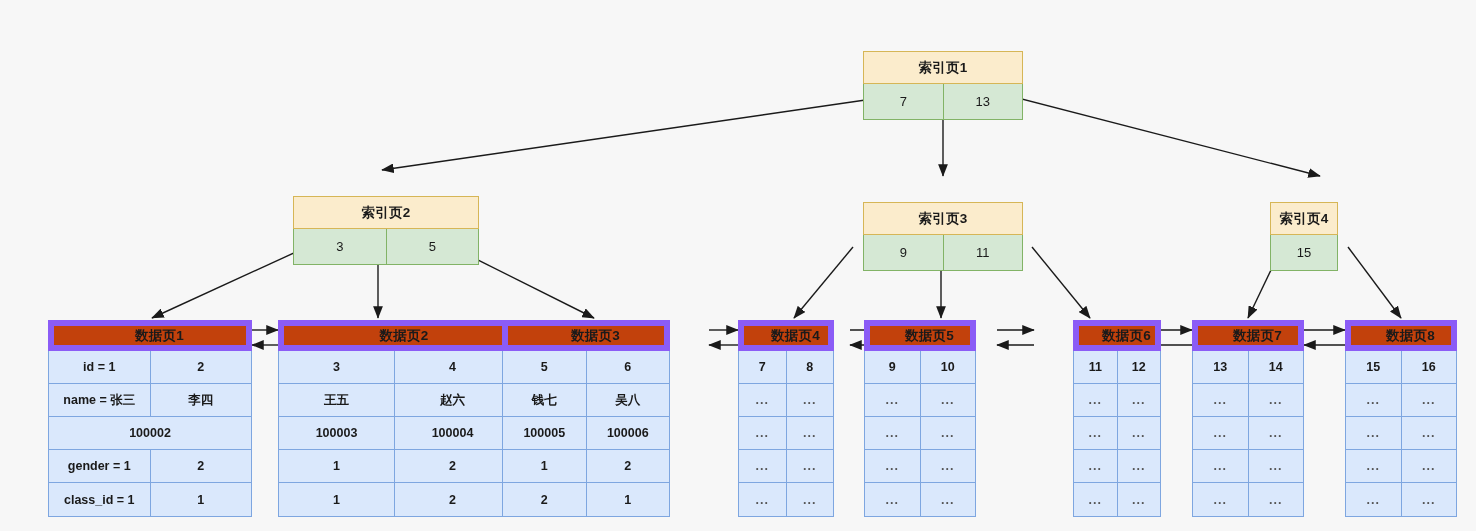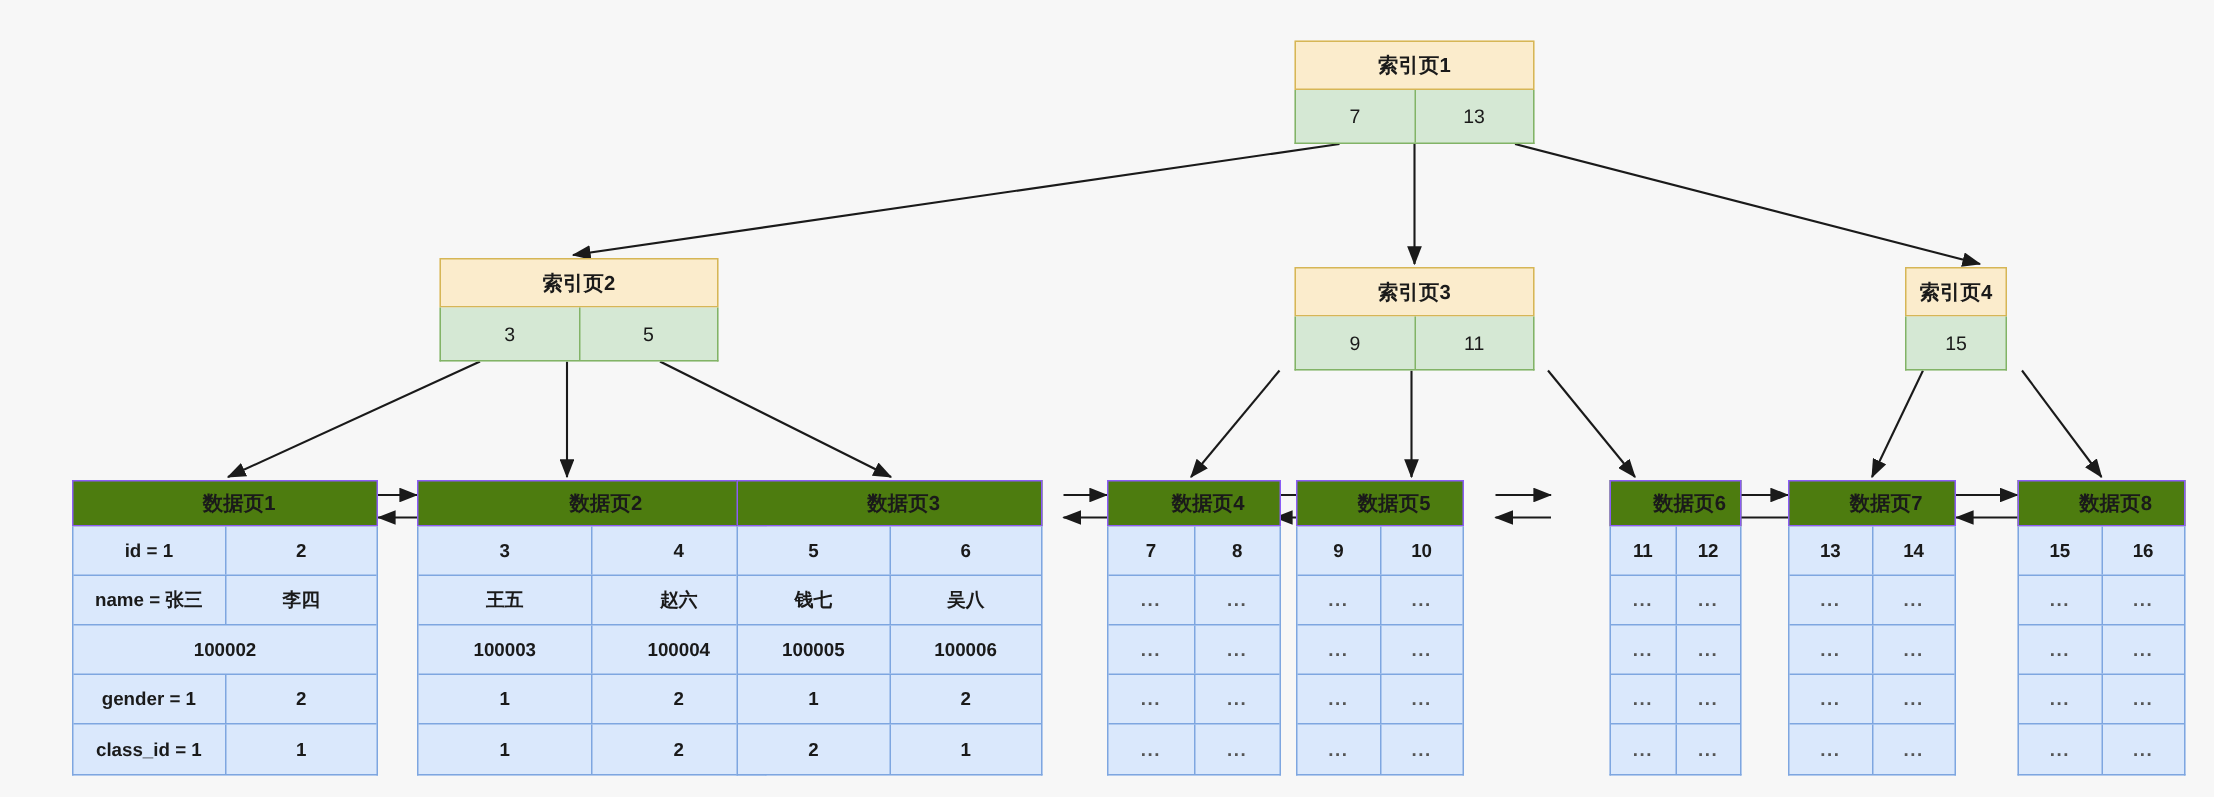--- a/index.html
+++ b/index.html
@@ -34,20 +34,21 @@
     height: 33px;
     background: #fbeccc;
     border: 1px solid #d6b656;
     display: flex;
     align-items: center;
     justify-content: center;
     font-size: 13.5px;
     font-weight: bold;
     color: #1a1a1a;
     letter-spacing: .2px;
+    margin-top: 24px;
   }
   .index-keys {
     box-sizing: border-box;
     height: 36px;
     display: flex;
     border: 1px solid #82b366;
     border-top: none;
     background: #d5e8d4;
   }
   .index-key {
@@ -63,22 +64,22 @@
   .index-key:last-child { border-right: none; }
 
   
   .data-page {
     position: absolute;
     box-sizing: border-box;
   }
   .data-title {
     box-sizing: border-box;
     height: 31px;
-    background: #4d7c0f;
-    border: 1px solid #8b5cf6;
+    background: #c2410c;
+    border: 6px solid #8b5cf6;
     display: flex;
     align-items: center;
     justify-content: center;
     font-size: 13.5px;
     font-weight: bold;
     color: #1a1a1a;
     letter-spacing: .2px;
     padding-left: 19px;
   }
   .data-grid {
@@ -224,21 +225,21 @@
           <div class="data-row">
             <div class="data-cell">1</div>
             <div class="data-cell">2</div>
           </div>
           <div class="data-row">
             <div class="data-cell">1</div>
             <div class="data-cell">2</div>
           </div>
         </div>
       </div>
-      <div class="data-page" style="left: 491px; top: 320px; width: 204px; border-radius: 27px;">
+      <div class="data-page" style="left: 502px; top: 320px; width: 168px; border-radius: 27px;">
         <div class="data-title">数据页3</div>
         <div class="data-grid">
           <div class="data-row">
             <div class="data-cell">5</div>
             <div class="data-cell">6</div>
           </div>
           <div class="data-row">
             <div class="data-cell">钱七</div>
             <div class="data-cell">吴八</div>
           </div>
@@ -249,21 +250,21 @@
           <div class="data-row">
             <div class="data-cell">1</div>
             <div class="data-cell">2</div>
           </div>
           <div class="data-row">
             <div class="data-cell">2</div>
             <div class="data-cell">1</div>
           </div>
         </div>
       </div>
-      <div class="data-page" style="left: 738px; top: 320px; width: 116px;">
+      <div class="data-page" style="left: 738px; top: 320px; width: 96px;">
         <div class="data-title">数据页4</div>
         <div class="data-grid">
           <div class="data-row">
             <div class="data-cell">7</div>
             <div class="data-cell">8</div>
           </div>
           <div class="data-row">
             <div class="data-cell dots">...</div>
             <div class="data-cell dots">...</div>
           </div>

